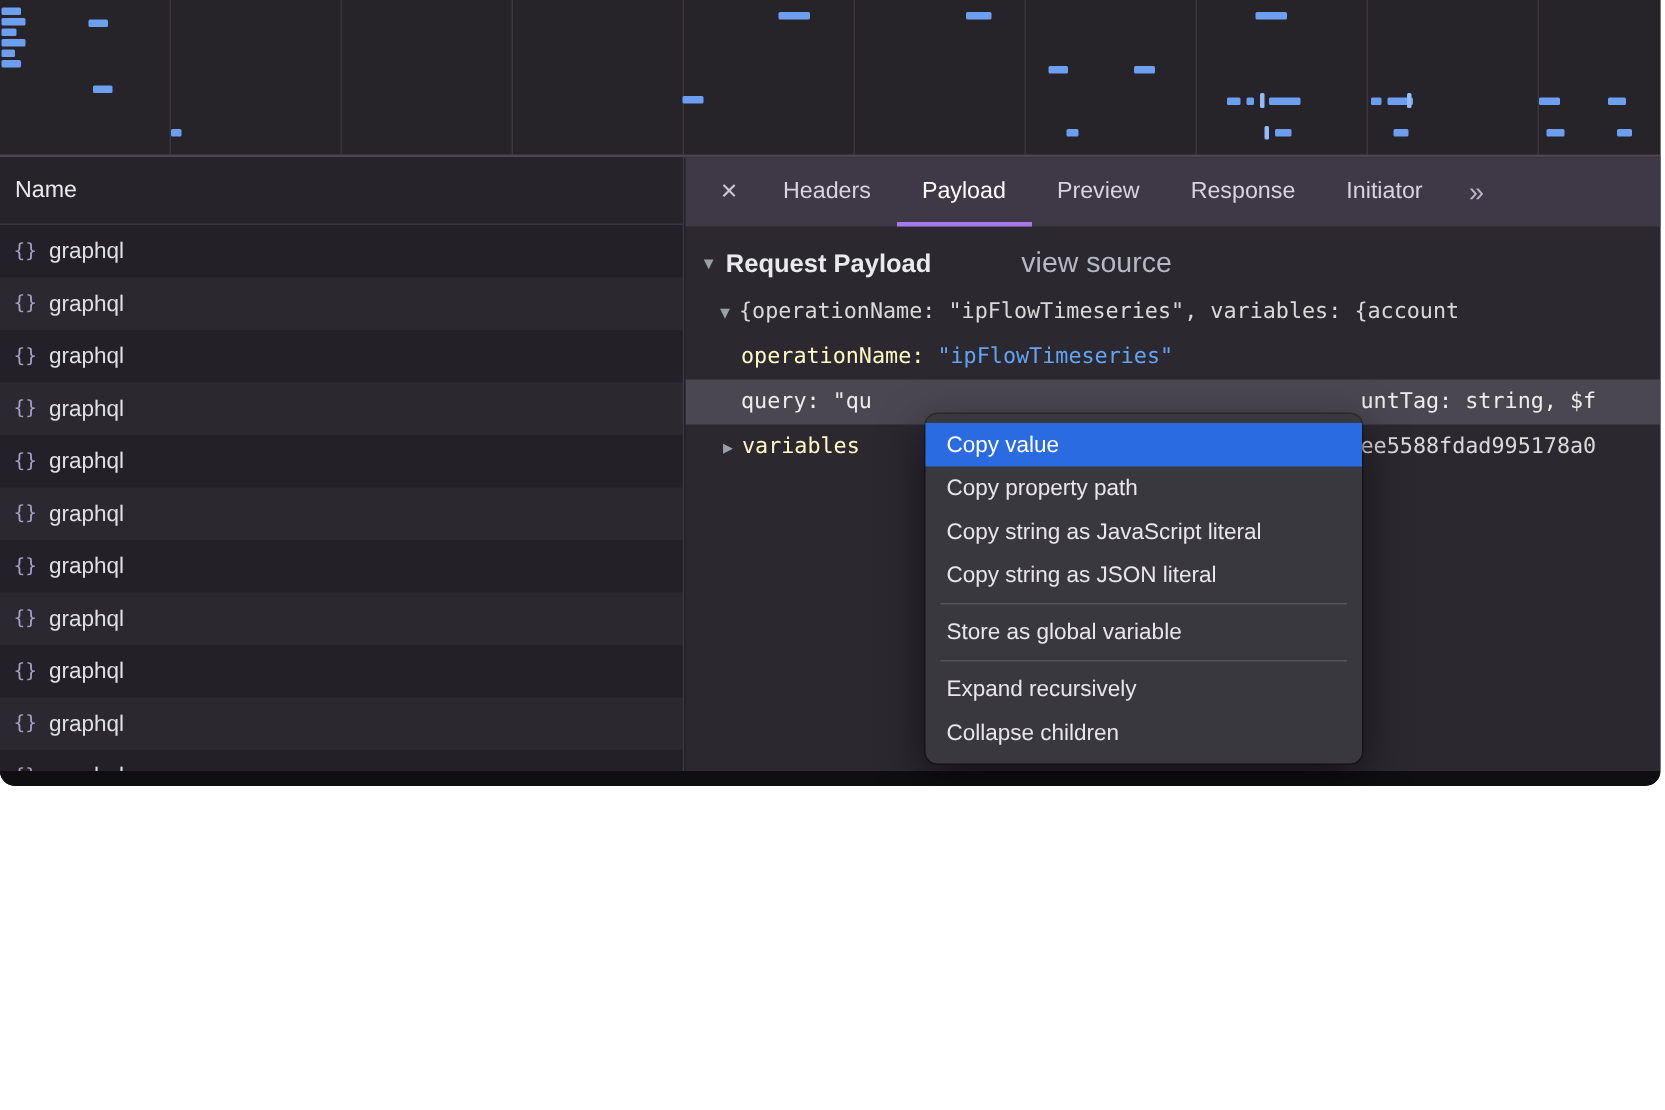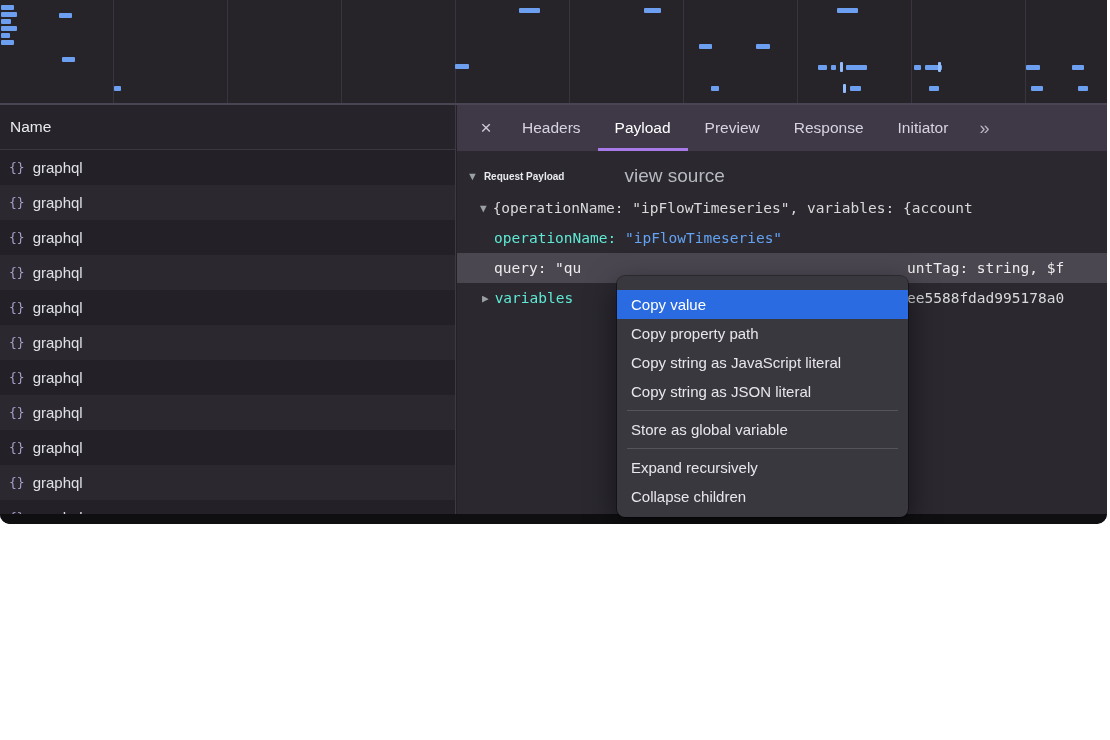--- a/index.html
+++ b/index.html
@@ -29,43 +29,43 @@
   .tabbar{height:46px;background:#3e3847;display:flex;align-items:center;padding-left:10px;color:#d7d3df;font-size:15.5px;}
   .tab-close{width:38px;text-align:center;font-size:19px;color:#cdc9d6;}
   .tab-items{display:flex;height:100%;}
   .tab{padding:3px 17px 0 17px;height:100%;display:flex;align-items:center;box-sizing:border-box;border-bottom:3px solid transparent;}
   .tab.active{color:#ffffff;border-bottom-color:#a879e8;}
   .tab-overflow{padding:0 14px;font-size:18px;color:#b9b3c4;}
   
   .payload{position:absolute;top:46px;left:0;right:0;bottom:0;overflow:hidden;}
   .section-row{height:34px;margin-top:8px;display:flex;align-items:center;padding-left:10px;white-space:pre;}
   .tri{color:#9aa0a6;font-size:11px;margin-right:6px;}
-  .section-title{font-weight:bold;color:#e8eaed;font-size:10px;}
+  .section-title{font-weight:bold;color:#e8eaed;font-size:17px;}
   .view-source{margin-left:60px;color:#b6bac0;font-size:19px;}
   .code{font-family:"DejaVu Sans Mono",monospace;font-size:14.5px;}
   .tree-row{position:relative;height:30px;display:flex;align-items:center;padding-left:23px;color:#d6d6d6;white-space:pre;overflow:hidden;}
   .indent1{padding-left:25px;}
   .indent2{padding-left:37px;}
-  .key{color:#5eead4;}
+  .key{color:#fef9c3;}
   .str{color:#63a3f2;}
   .plain{color:#d9d9d9;}
   .tree-row.selected{background:#4b4751;}
   .tree-row.selected span{color:#ececec;}
   .right-frag{position:absolute;left:450px;top:0;height:100%;display:flex;align-items:center;}
   
   .footer-divider{position:absolute;left:0;right:0;top:582px;height:1px;background:#3a3741;z-index:2;}
   .bottom-bar{position:absolute;left:0;right:0;bottom:0;height:10px;background:#0f0f12;border-radius:0 0 10px 10px;}
   
   .menu{
     position:absolute;left:617px;top:276px;width:291px;z-index:10;
     background:#3a383f;border-radius:8px;padding:6px 0;
     box-shadow:0 10px 30px rgba(0,0,0,.55),0 0 0 1px rgba(0,0,0,.35);
   }
   .menu-item{height:29px;line-height:29px;padding-left:14px;color:#e8e6ec;font-size:15px;}
-  .menu-item.highlighted{background:#2a6be2;color:#ffffff;margin-top:8px;}
+  .menu-item.highlighted{background:#2a6be2;color:#ffffff;}
   .menu-sep{height:1px;background:#55535b;margin:4px 10px;}
 </style>
 </head>
 <body>
 
 <div class="app">
 
   <div class="overview">
       <div class="gridline" style="left: 113px;"></div>
       <div class="gridline" style="left: 227px;"></div>

